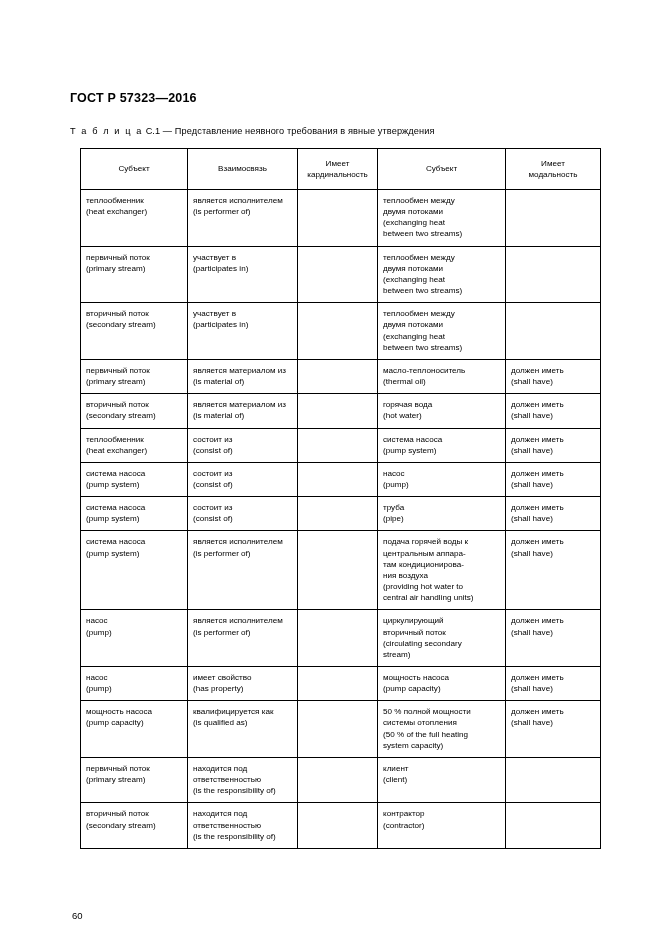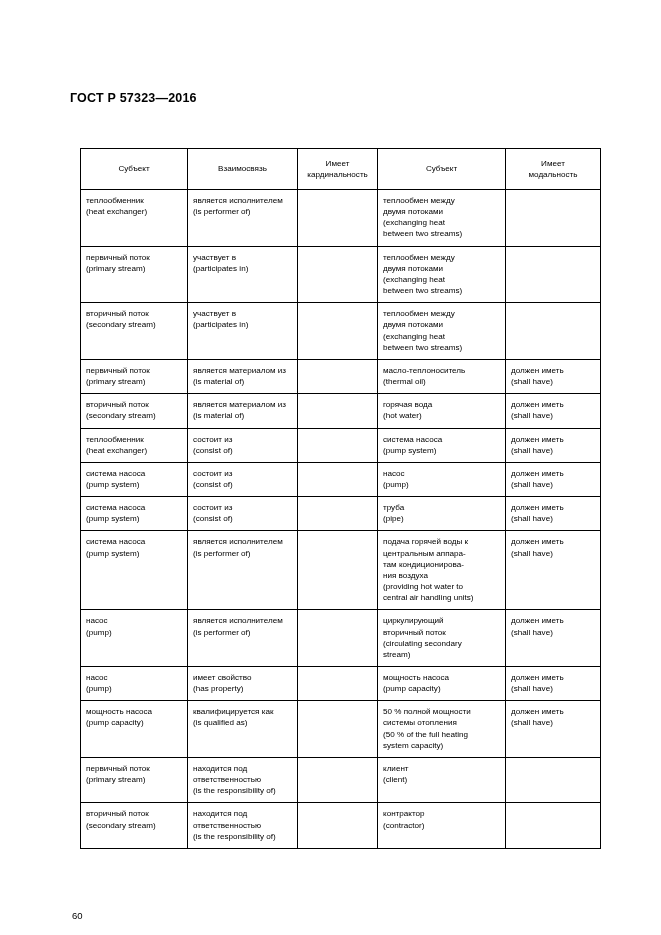--- a/index.html
+++ b/index.html
@@ -79,20 +79,24 @@
     text-align: center;
   }
 </style>
 </head>
 <body>
 
 <div class="page">
 
   <div class="std-header">ГОСТ Р 57323—2016</div>
 
+  <div class="table-caption">
+    <span class="sp">Т а б л и ц а</span>
+    <span>С.1 — Представление неявного требования в явные утверждения</span>
+  </div>
 
   <table class="main">
     <colgroup>
       <col class="col1">
         <col class="col2">
         <col class="col3">
         <col class="col4">
         <col class="col5">
     </colgroup>
     <thead>

